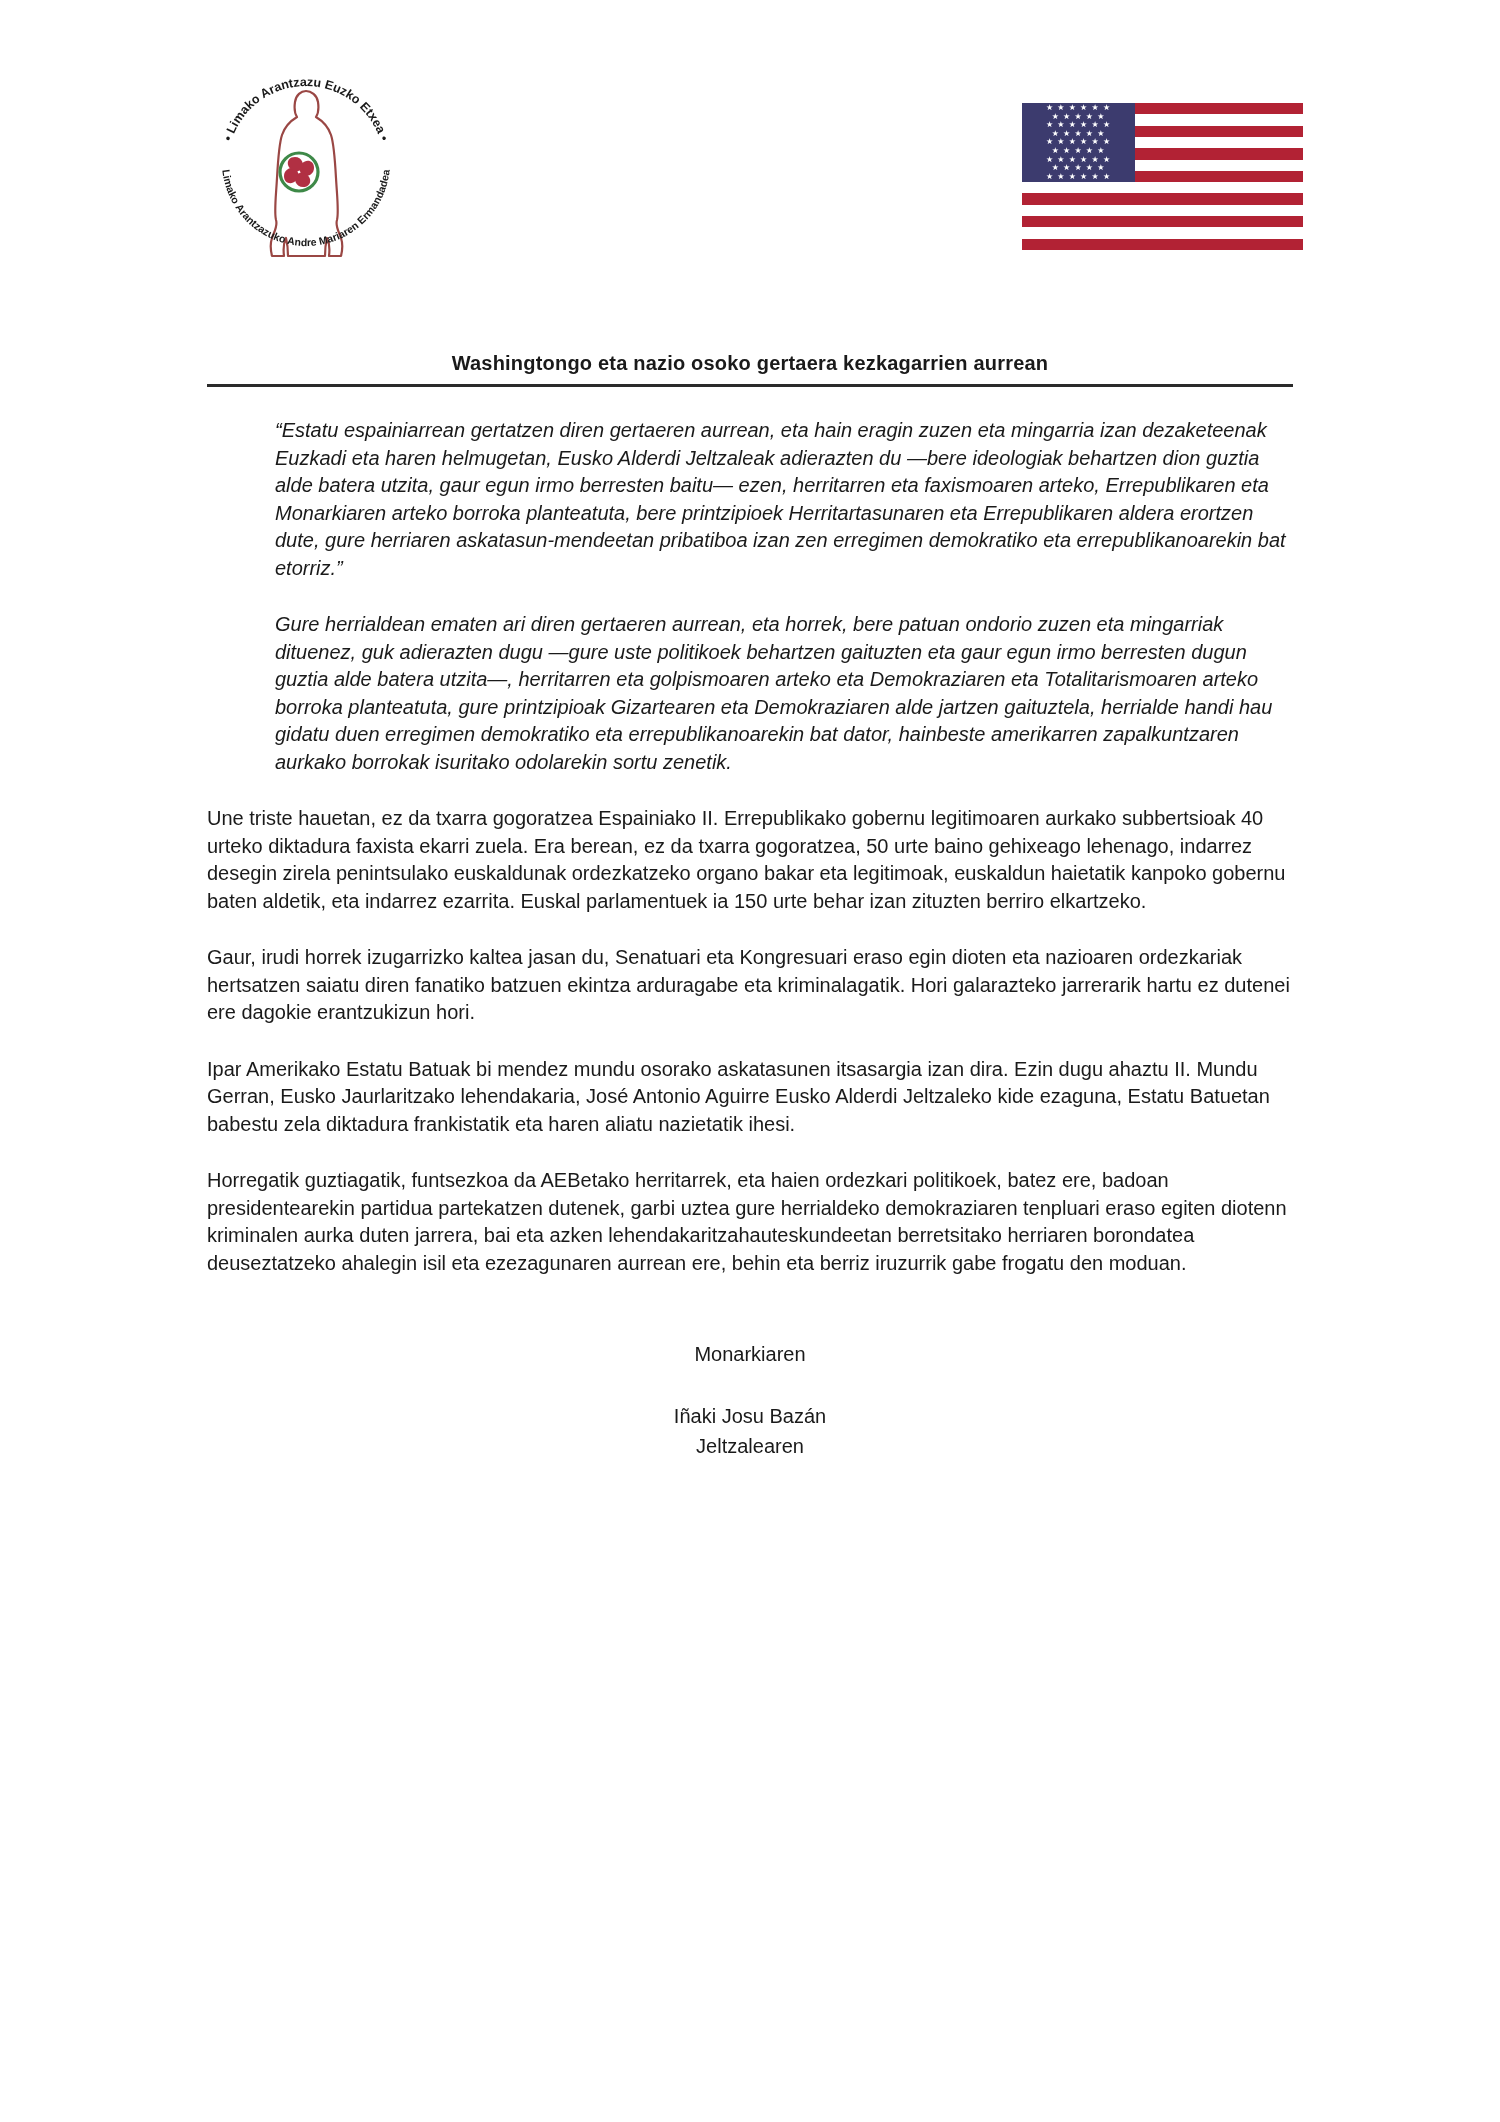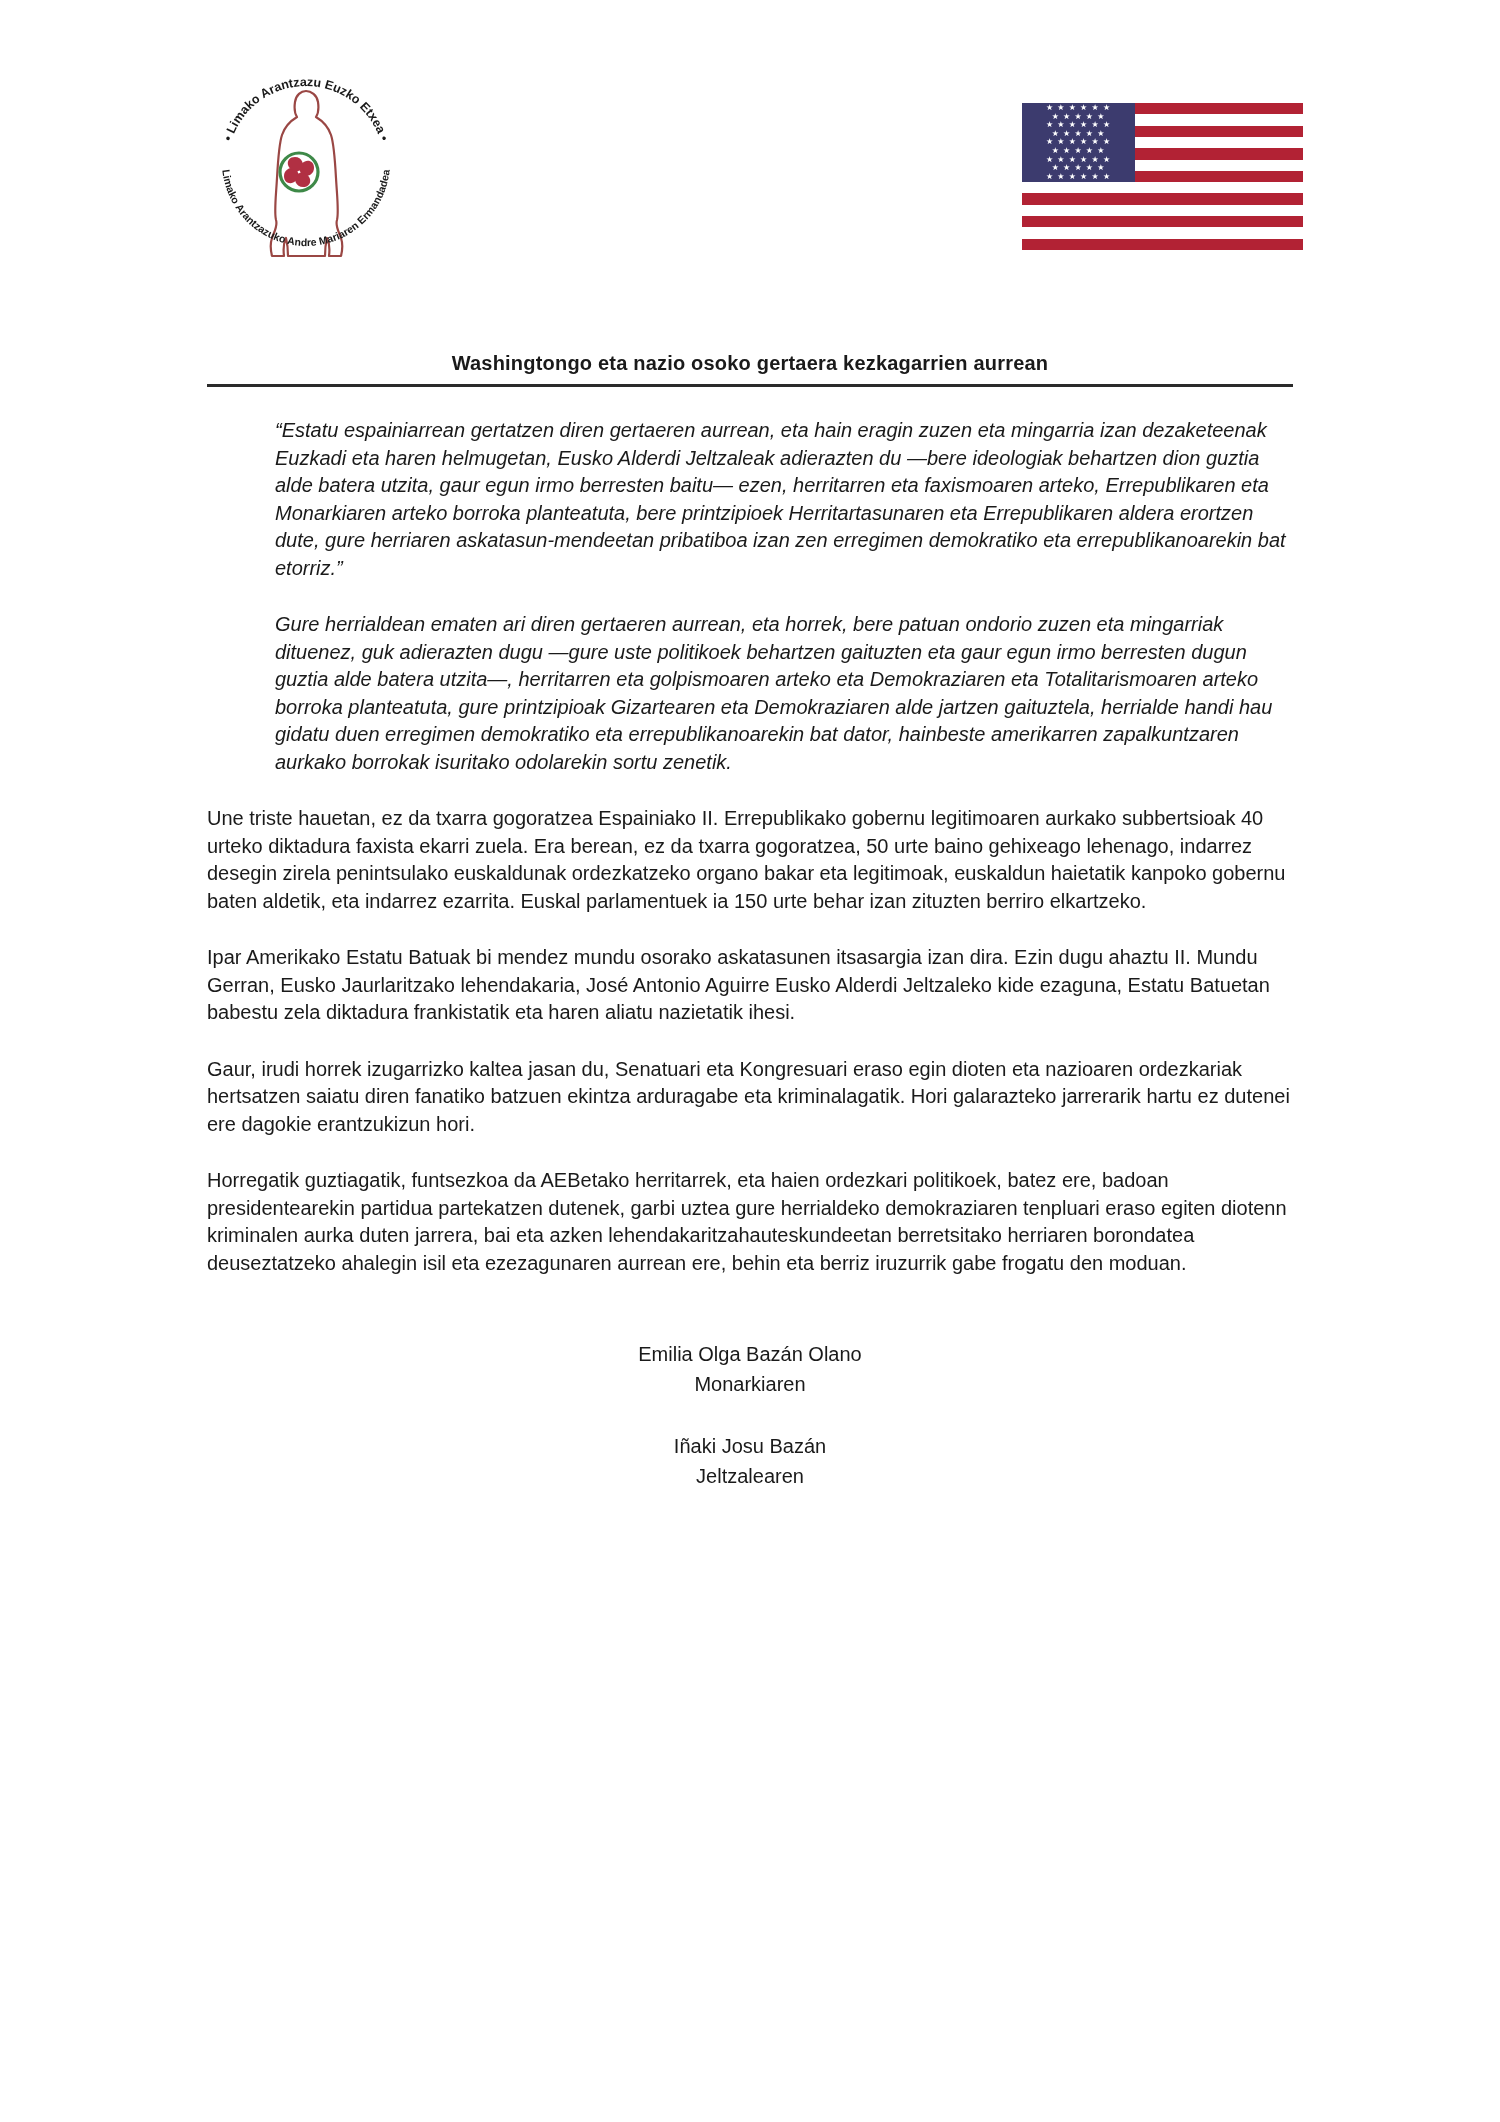--- a/index.html
+++ b/index.html
@@ -102,28 +102,27 @@
   </div>
 
   <div class="content">
     <h1 class="doc-title">Washingtongo eta nazio osoko gertaera kezkagarrien aurrean</h1>
     <hr class="title-rule">
 
     <div class="body-text">
       <p class="quote">“Estatu espainiarrean gertatzen diren gertaeren aurrean, eta hain eragin zuzen eta mingarria izan dezaketeenak Euzkadi eta haren helmugetan, Eusko Alderdi Jeltzaleak adierazten du —bere ideologiak behartzen dion guztia alde batera utzita, gaur egun irmo berresten baitu— ezen, herritarren eta faxismoaren arteko, Errepublikaren eta Monarkiaren arteko borroka planteatuta, bere printzipioek Herritartasunaren eta Errepublikaren aldera erortzen dute, gure herriaren askatasun-mendeetan pribatiboa izan zen erregimen demokratiko eta errepublikanoarekin bat etorriz.”</p>
       <p class="quote">Gure herrialdean ematen ari diren gertaeren aurrean, eta horrek, bere patuan ondorio zuzen eta mingarriak dituenez, guk adierazten dugu —gure uste politikoek behartzen gaituzten eta gaur egun irmo berresten dugun guztia alde batera utzita—, herritarren eta golpismoaren arteko eta Demokraziaren eta Totalitarismoaren arteko borroka planteatuta, gure printzipioak Gizartearen eta Demokraziaren alde jartzen gaituztela, herrialde handi hau gidatu duen erregimen demokratiko eta errepublikanoarekin bat dator, hainbeste amerikarren zapalkuntzaren aurkako borrokak isuritako odolarekin sortu zenetik.</p>
       <p class="para">Une triste hauetan, ez da txarra gogoratzea Espainiako II. Errepublikako gobernu legitimoaren aurkako subbertsioak 40 urteko diktadura faxista ekarri zuela. Era berean, ez da txarra gogoratzea, 50 urte baino gehixeago lehenago, indarrez desegin zirela penintsulako euskaldunak ordezkatzeko organo bakar eta legitimoak, euskaldun haietatik kanpoko gobernu baten aldetik, eta indarrez ezarrita. Euskal parlamentuek ia 150 urte behar izan zituzten berriro elkartzeko.</p>
+      <p class="para">Gaur, irudi horrek izugarrizko kaltea jasan du, Senatuari eta Kongresuari eraso egin dioten eta nazioaren ordezkariak hertsatzen saiatu diren fanatiko batzuen ekintza arduragabe eta kriminalagatik. Hori galarazteko jarrerarik hartu ez dutenei ere dagokie erantzukizun hori.</p>
       <p class="para">Ipar Amerikako Estatu Batuak bi mendez mundu osorako askatasunen itsasargia izan dira. Ezin dugu ahaztu II. Mundu Gerran, Eusko Jaurlaritzako lehendakaria, José Antonio Aguirre Eusko Alderdi Jeltzaleko kide ezaguna, Estatu Batuetan babestu zela diktadura frankistatik eta haren aliatu nazietatik ihesi.</p>
-      <p class="para">Gaur, irudi horrek izugarrizko kaltea jasan du, Senatuari eta Kongresuari eraso egin dioten eta nazioaren ordezkariak hertsatzen saiatu diren fanatiko batzuen ekintza arduragabe eta kriminalagatik. Hori galarazteko jarrerarik hartu ez dutenei ere dagokie erantzukizun hori.</p>
       <p class="para">Horregatik guztiagatik, funtsezkoa da AEBetako herritarrek, eta haien ordezkari politikoek, batez ere, badoan presidentearekin partidua partekatzen dutenek, garbi uztea gure herrialdeko demokraziaren tenpluari eraso egiten diotenn kriminalen aurka duten jarrera, bai eta azken lehendakaritzahauteskundeetan berretsitako herriaren borondatea deuseztatzeko ahalegin isil eta ezezagunaren aurrean ere, behin eta berriz iruzurrik gabe frogatu den moduan.</p>
     </div>
 
     <div class="signatures">
       <div class="sig-block">
-        <div class="sig-name">Emilia Olga Bazán Olano</div>
         <div class="sig-role">Monarkiaren</div>
       </div>
       <div class="sig-block">
         <div class="sig-name">Iñaki Josu Bazán</div>
         <div class="sig-role">Jeltzalearen</div>
       </div>
     </div>
   </div>
 
 </div>

